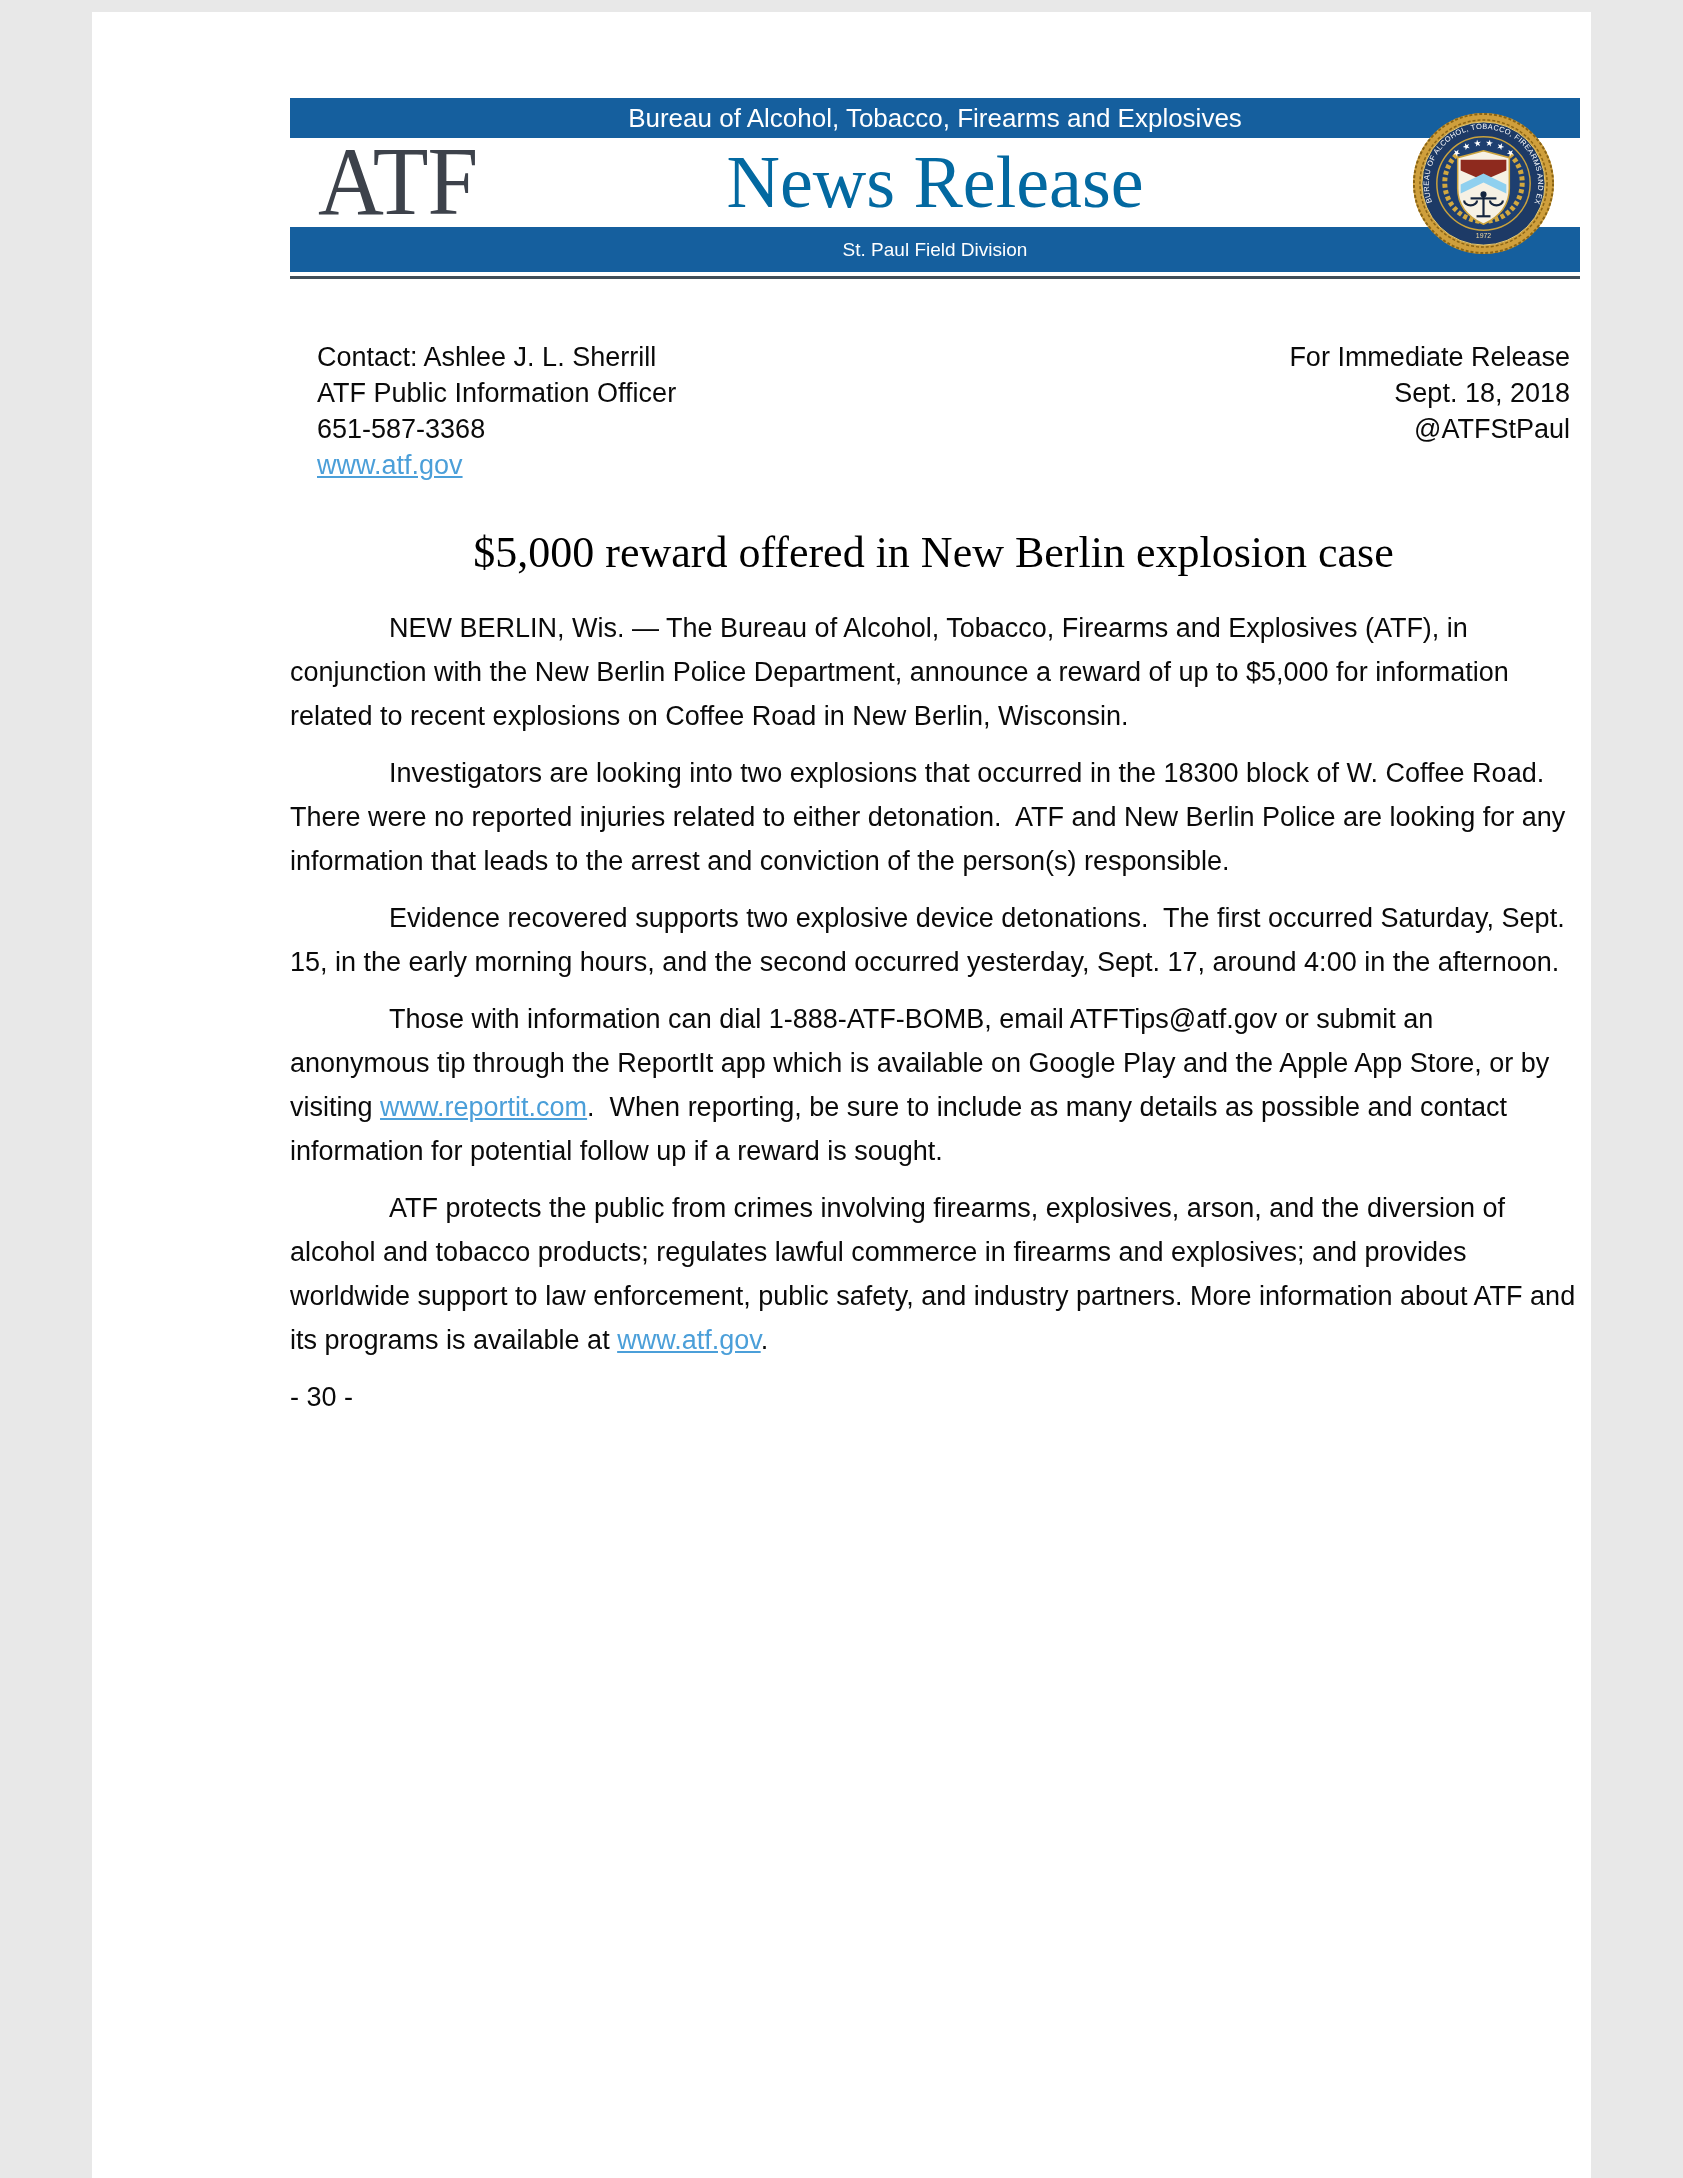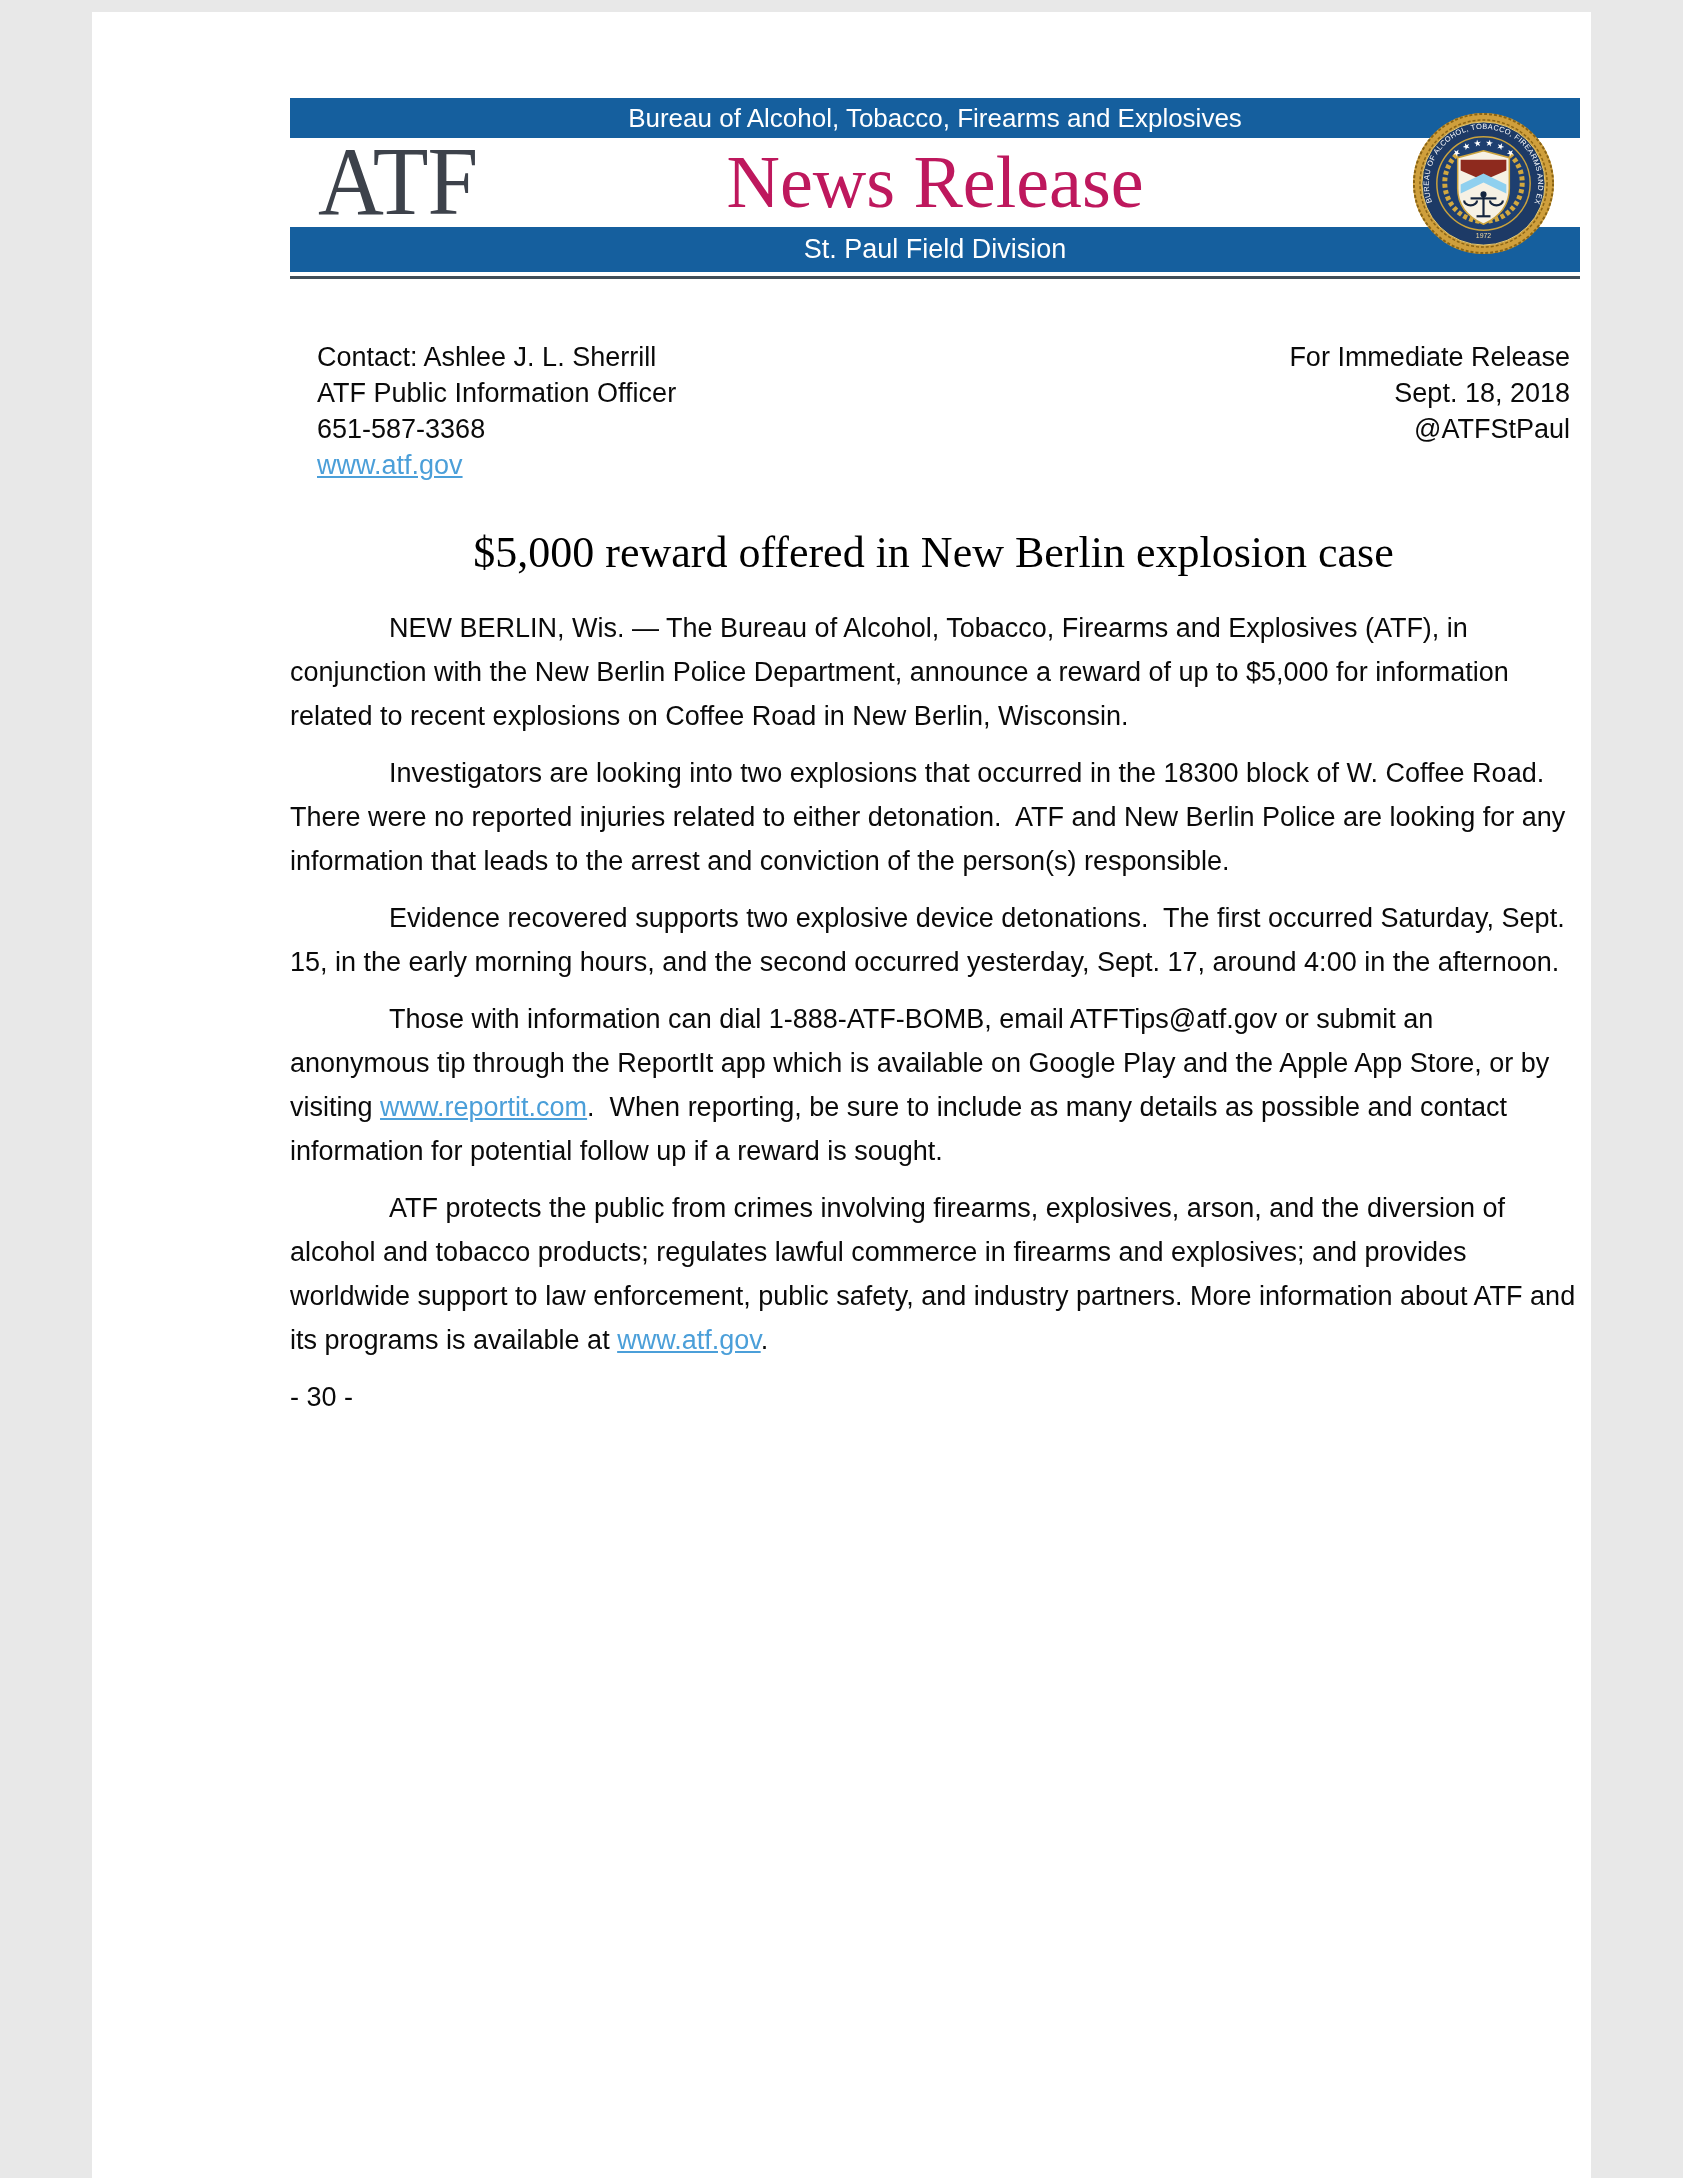--- a/index.html
+++ b/index.html
@@ -16,23 +16,23 @@
   .mid-band{position:relative;height:89px;background:#ffffff;}
   .atf-logo{
     position:absolute;left:28px;top:-5px;
     font-family:"Liberation Serif","DejaVu Serif",serif;
     font-size:97px;line-height:97px;letter-spacing:-1px;color:#3d424b;
     transform:scaleX(0.94);transform-origin:left top;
   }
   .nr-title{
     position:absolute;left:0;top:0;width:100%;text-align:center;
     font-family:"Liberation Serif","DejaVu Serif",serif;
-    font-size:74px;line-height:89px;color:#be185d;
+    font-size:74px;line-height:89px;color:#0369a1;
   }
-  .bottom-bar{height:45px;line-height:45px;font-size:27px;}
+  .bottom-bar{height:45px;line-height:45px;font-size:19px;}
   .rule{height:3px;background:#414e59;margin-top:4px;}
   
   .seal{position:absolute;left:1319px;top:98px;width:145px;height:147px;}
   
   .meta-row{
     position:absolute;left:208px;top:327px;width:1287px;
     display:flex;justify-content:space-between;
     font-size:27px;line-height:36px;
   }
   .contact{margin-left:17px;}

